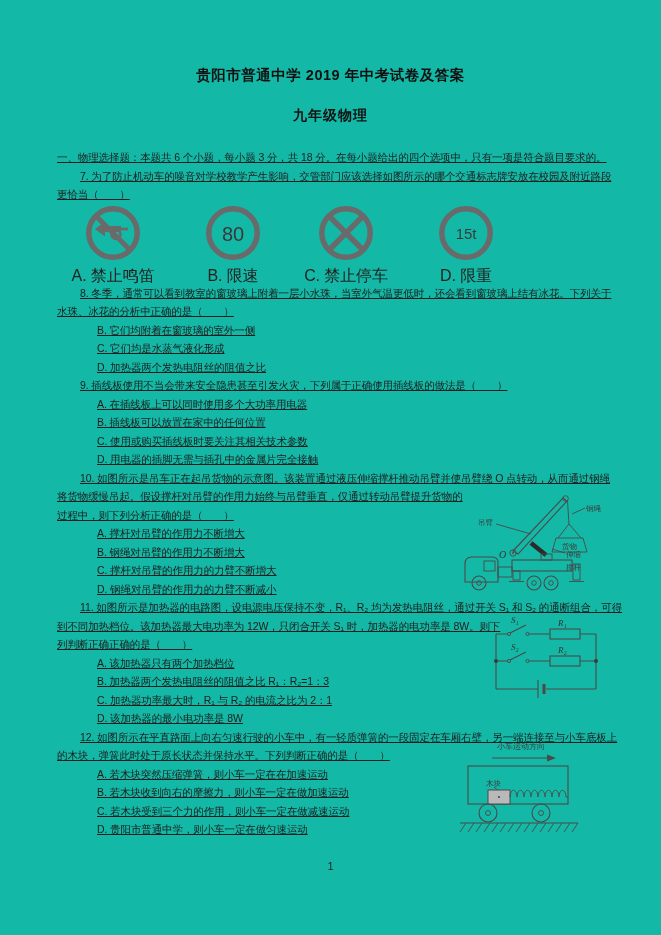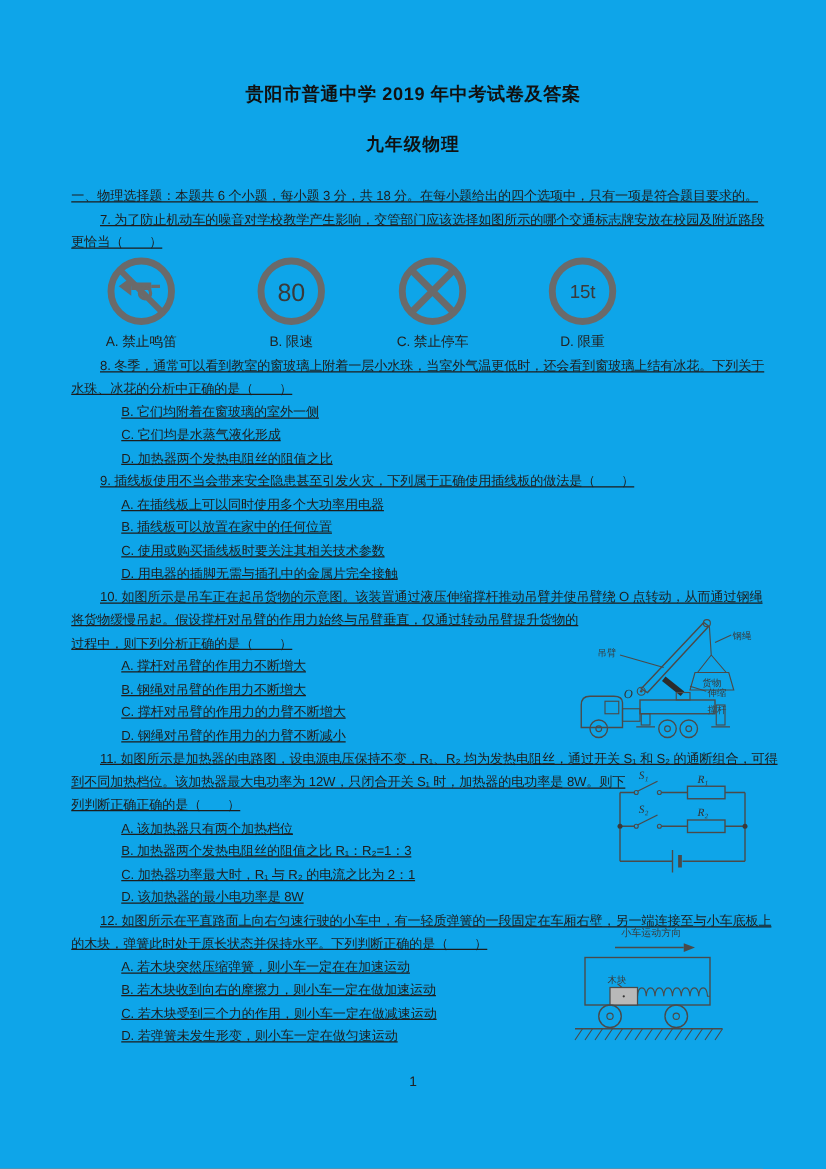--- a/index.html
+++ b/index.html
@@ -1,17 +1,17 @@
 <!DOCTYPE html>
 <html><head>
 <meta charset="utf-8">
 <style>
   html,body{margin:0;padding:0;background:#888;}
   .page{
-    position:relative;width:661px;height:935px;background:#0ea5e9;
+    position:relative;width:661px;height:935px;background:#14b8a6;
     overflow:hidden;margin:0 auto;
     font-family:"Liberation Sans",sans-serif;color:#1d1d1d;
   }
   .doc-title{
     position:absolute;top:66px;left:0;width:100%;text-align:center;
     font-weight:bold;font-size:14.5px;letter-spacing:0.5px;color:#111;
   }
   .doc-subtitle{
     position:absolute;top:107px;left:0;width:100%;text-align:center;
     font-weight:bold;font-size:14px;letter-spacing:1px;color:#111;
@@ -20,21 +20,21 @@
     position:absolute;left:57px;top:148px;width:562px;
     font-size:10.5px;letter-spacing:-0.1px;text-decoration:underline;
   }
   .line{line-height:18.5px;height:18.5px;white-space:nowrap;}
   .ind{padding-left:23px;}
   .opt{padding-left:40px;}
   .signs-row{position:relative;height:80px;}
   .sign{position:absolute;top:1px;width:56px;height:56px;}
   .sign-label{
     position:absolute;top:61px;left:50%;transform:translateX(-50%);
-    white-space:nowrap;font-size:11px;color:#222;
+    white-space:nowrap;font-size:16px;color:#222;
   }
   .fig{position:absolute;}
   #fig-crane{left:455px;top:494px;}
   #fig-circuit{left:488px;top:614px;}
   #fig-cart{left:450px;top:736px;}
   .page-number{
     position:absolute;top:860px;left:0;width:100%;text-align:center;
     font-size:11px;color:#222;
   }
   svg text{font-family:"Liberation Sans",sans-serif;fill:#3a3a3a;}
@@ -119,21 +119,21 @@
     <div class="line opt">A. 该加热器只有两个加热档位</div>
     <div class="line opt">B. 加热器两个发热电阻丝的阻值之比 R₁：R₂=1：3</div>
     <div class="line opt">C. 加热器功率最大时，R₁ 与 R₂ 的电流之比为 2：1</div>
     <div class="line opt">D. 该加热器的最小电功率是 8W</div>
 
     <div class="line ind">12. 如图所示在平直路面上向右匀速行驶的小车中，有一轻质弹簧的一段固定在车厢右壁，另一端连接至与小车底板上</div>
     <div class="line">的木块，弹簧此时处于原长状态并保持水平。下列判断正确的是（　　）</div>
     <div class="line opt">A. 若木块突然压缩弹簧，则小车一定在在加速运动</div>
     <div class="line opt">B. 若木块收到向右的摩擦力，则小车一定在做加速运动</div>
     <div class="line opt">C. 若木块受到三个力的作用，则小车一定在做减速运动</div>
-    <div class="line opt">D. 若弹簧未发生形变，则小车一定在做匀速运动</div>
+    <div class="line opt">D. 贵阳市普通中学，则小车一定在做匀速运动</div>
   </div>
 
   <svg id="fig-crane" class="fig" width="160" height="100" viewBox="0 0 160 100">
     <path class="ln" d="M58 57 L108 4 L112 7 L63 60 Z"></path>
     <circle class="lnthin" cx="110.5" cy="4.5" r="2.8"></circle>
     <path class="lnthin" d="M112.5 7 L114 30 M114 30 L103 44 M114 30 L126 44"></path>
     <path class="lnthin" d="M101 44 L128 44 L132 58 L97 58 Z"></path>
     <text x="114.5" y="54.5" text-anchor="middle" font-size="7.5">货物</text>
     <text x="131" y="17" font-size="7.5">钢绳</text>
     <path class="lnthin" d="M130 14 L117 20"></path>

